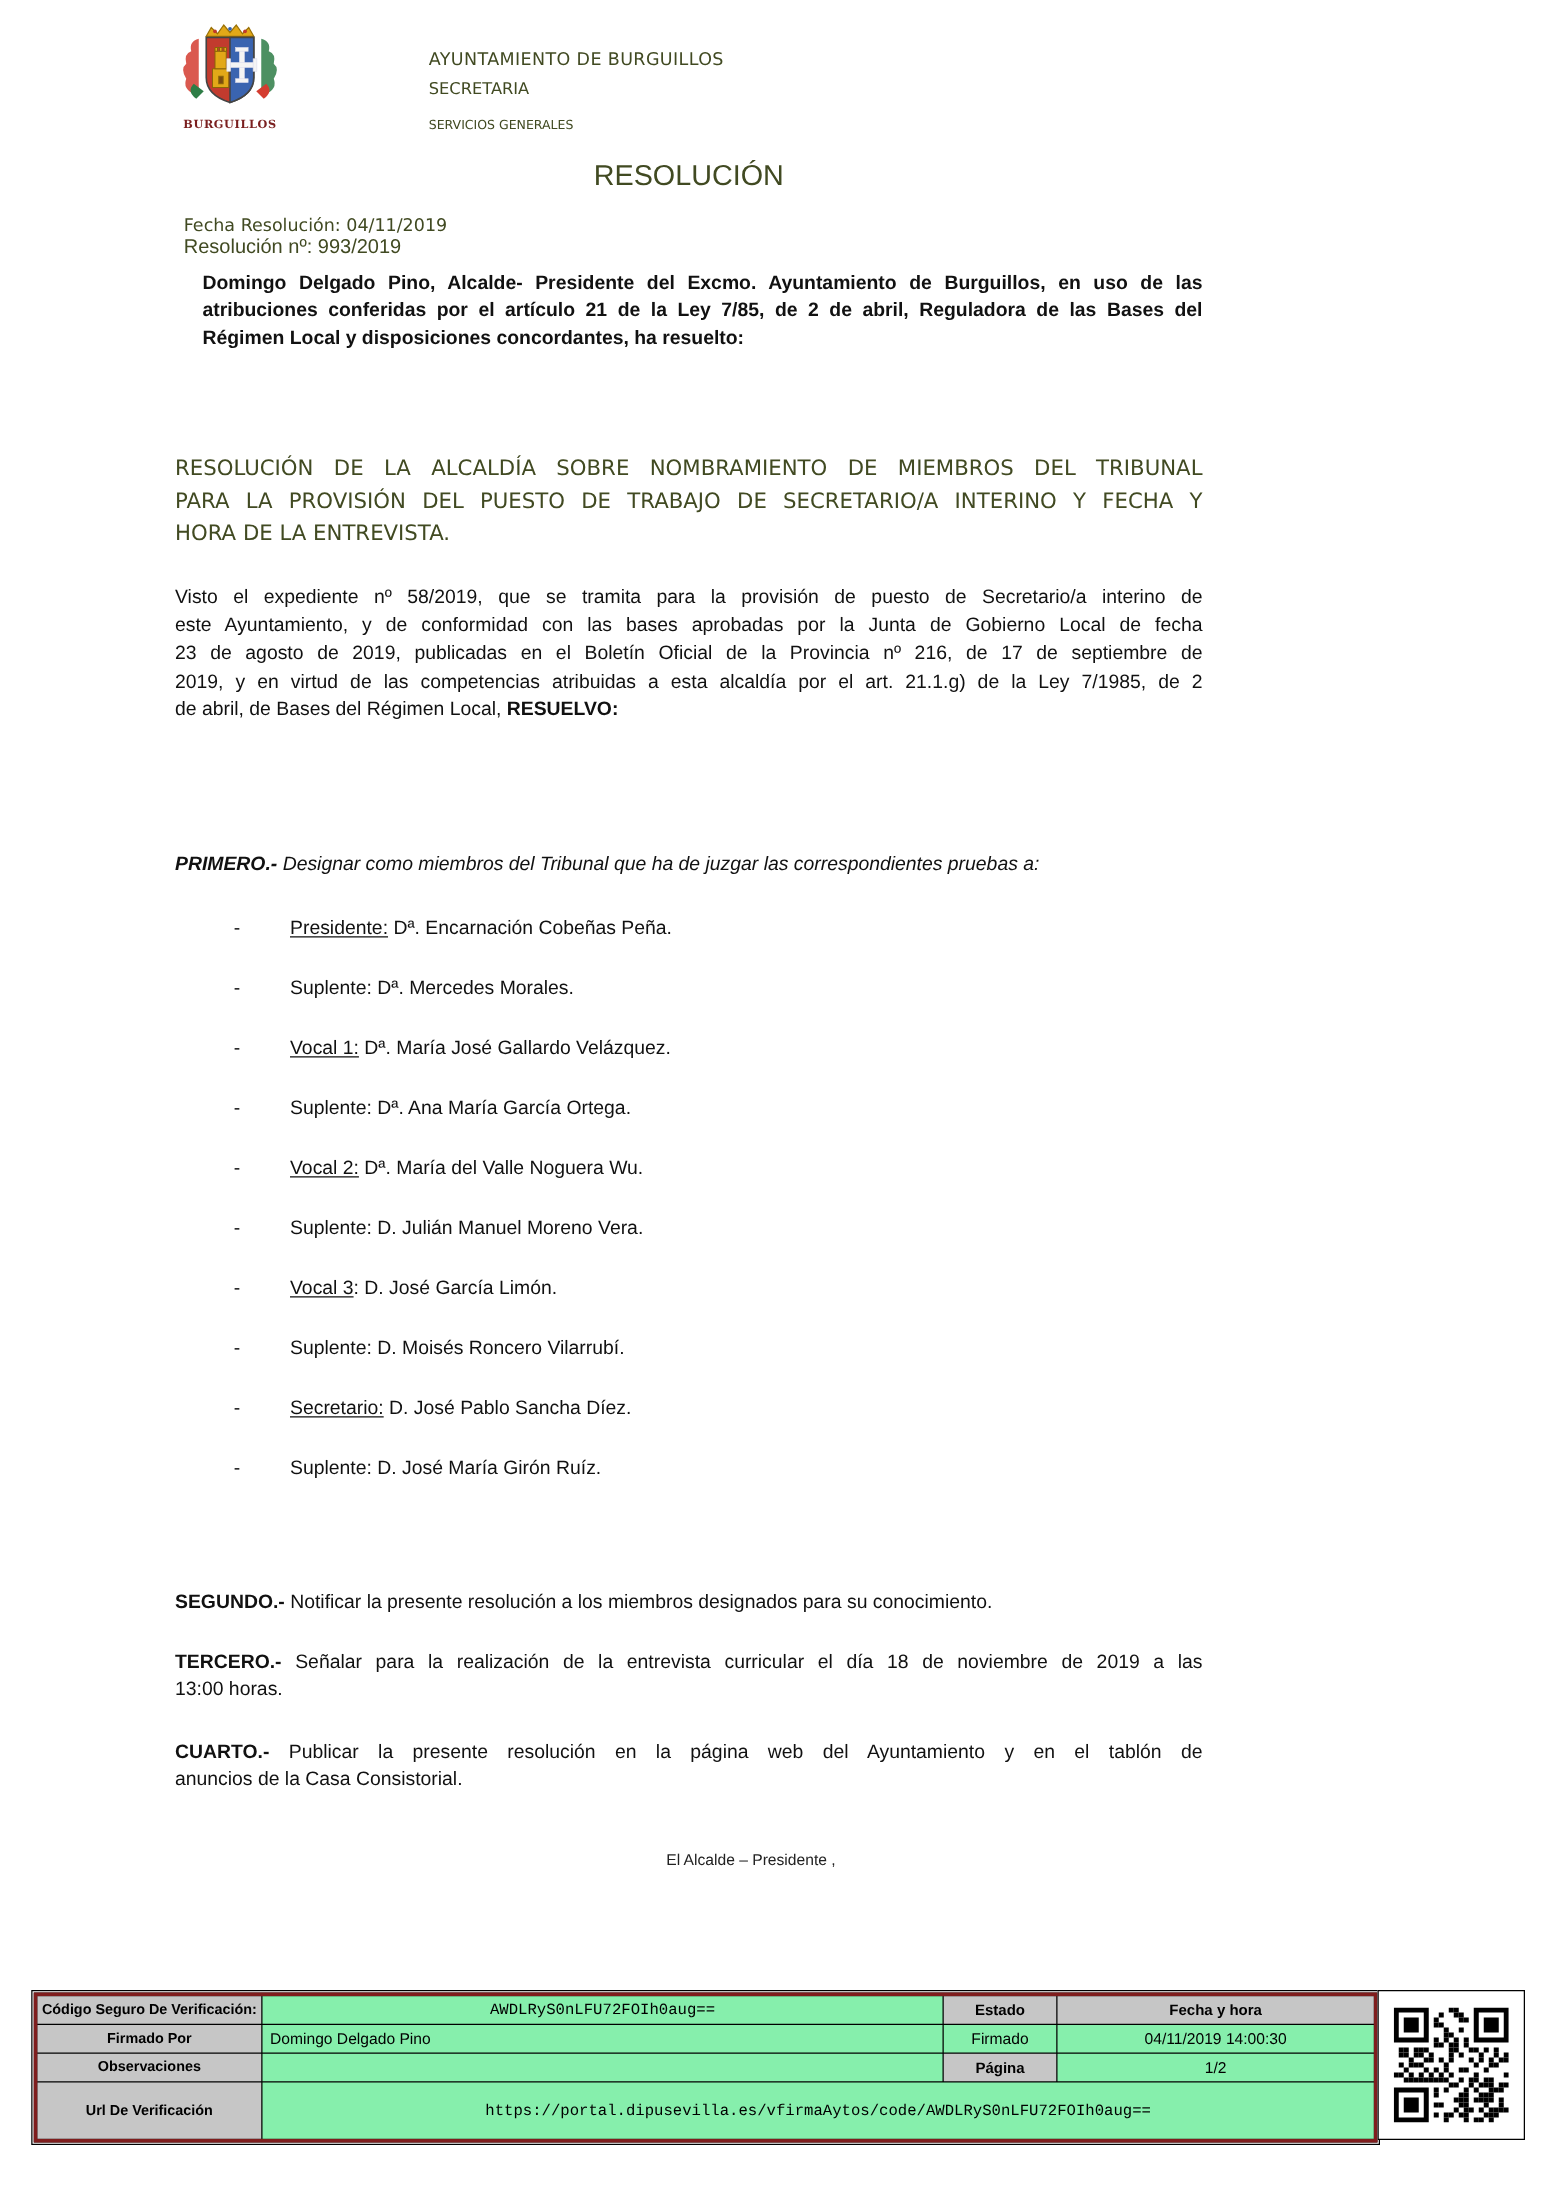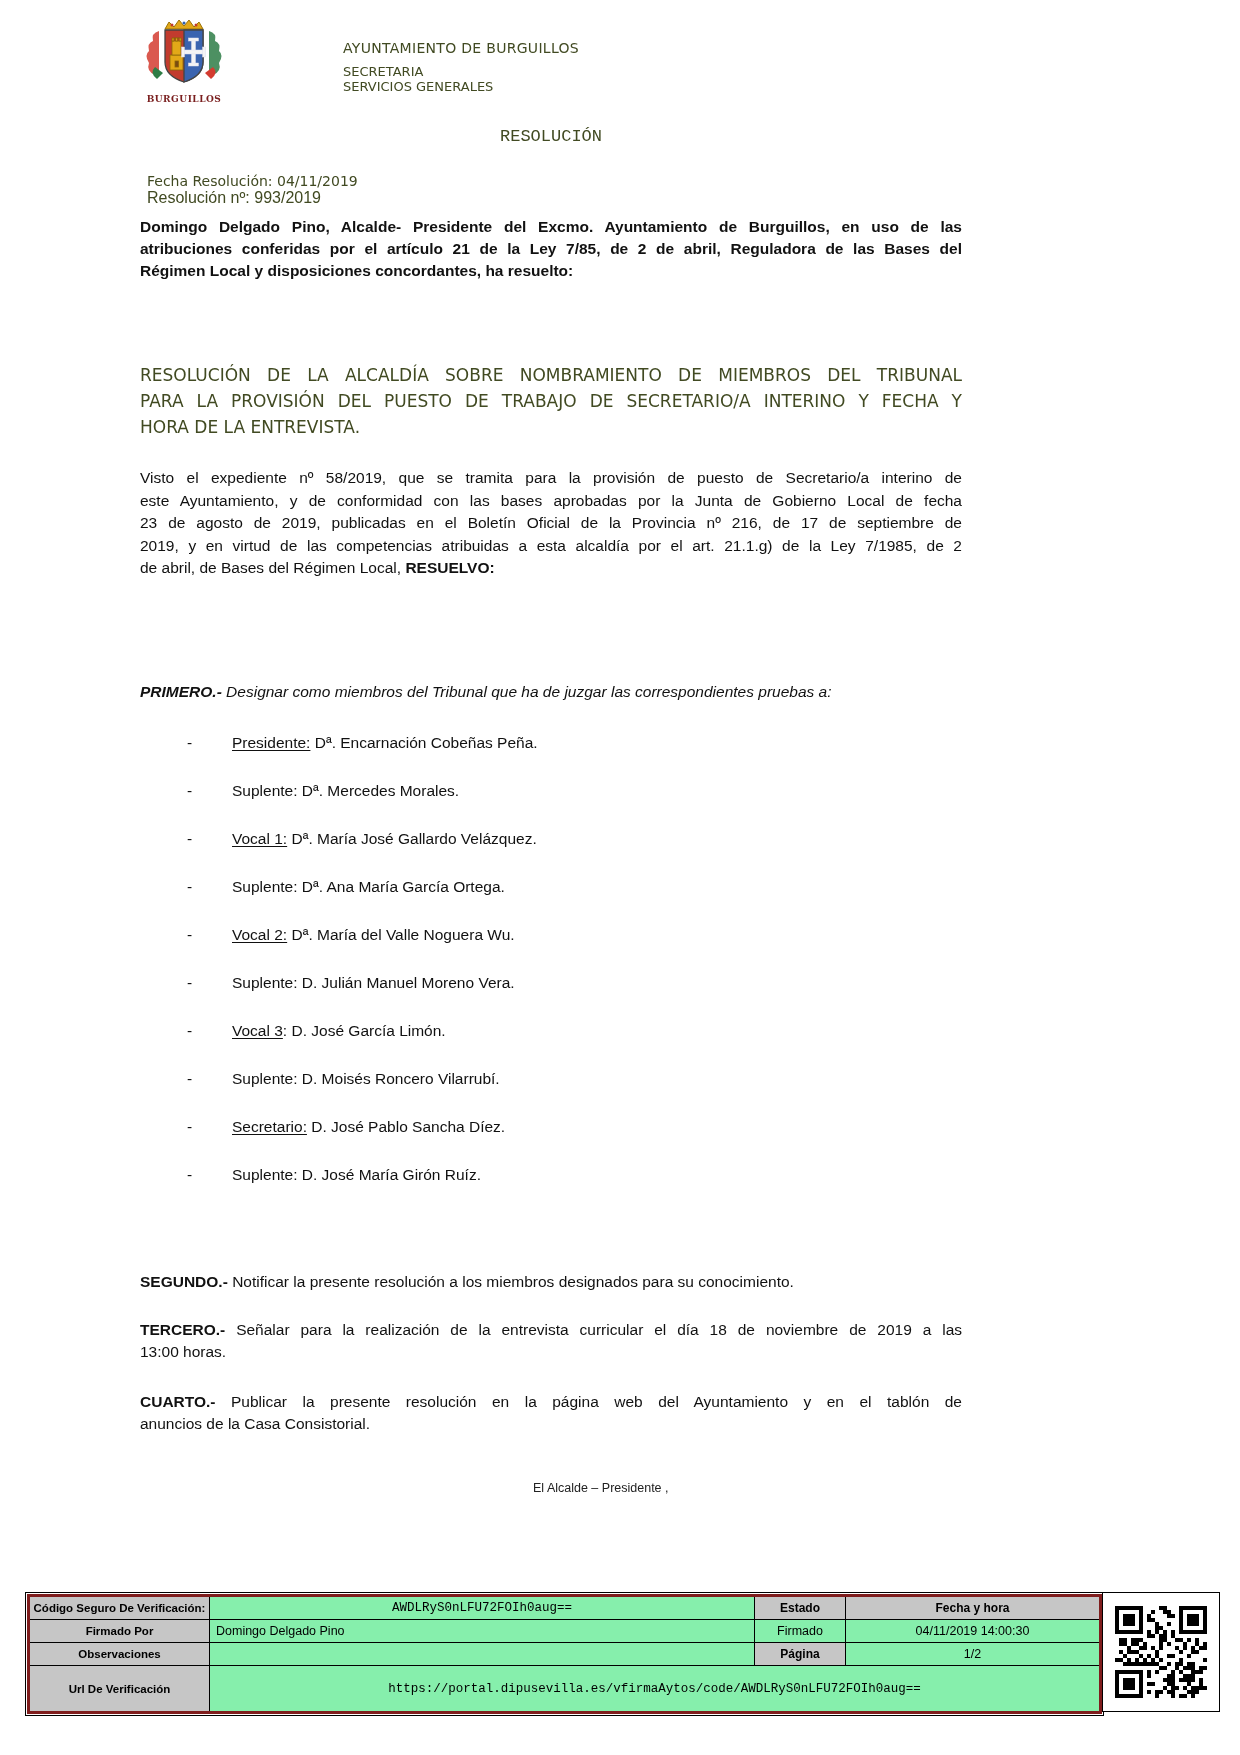--- a/index.html
+++ b/index.html
@@ -6,33 +6,33 @@
   .page{position:relative;width:1240px;height:1755px;background:#fff;overflow:hidden;
         font-family:"Liberation Sans",sans-serif;color:#111;}
   
   .logo{position:absolute;left:138px;top:17px;width:92px;text-align:center;}
   .logo-caption{font-family:"DejaVu Serif",serif;font-size:9px;font-weight:bold;
                 color:#7a1f1f;letter-spacing:.5px;margin-top:1px;}
   .org{position:absolute;left:343px;top:40px;color:var(--olive);
        font-family:"DejaVu Sans",sans-serif;}
   .org-name{font-size:14px;letter-spacing:.3px;}
   .org-dept{font-size:13px;margin-top:8px;}
-  .org-serv{font-size:13px;margin-top:0;}
+  .org-serv{font-size:10px;margin-top:16px;}
   
   .doc-title{position:absolute;left:140px;top:127px;width:822px;text-align:center;
-             font-family:Liberation Mono, monospace;font-size:17px;color:var(--olive);}
+             font-family:Liberation Sans, sans-serif;font-size:23px;color:var(--olive);}
   .res-no{position:absolute;left:147px;top:150px;font-family:Liberation Sans, sans-serif;
           font-size:16px;color:var(--olive);margin-top:39px;}
   .res-date{position:absolute;left:147px;top:173px;font-family:"DejaVu Sans",sans-serif;
           font-size:14px;color:var(--olive);}
   
   .content{position:absolute;left:140px;top:216px;width:822px;font-size:15.5px;line-height:22.5px;}
   .line{text-align:left;}
   .stretch{text-align:justify;text-align-last:justify;}
-  .intro{font-weight:bold;line-height:22px;}
+  .intro{font-weight:bold;line-height:22px;margin-left:22px;}
   .subject{margin-top:80px;color:var(--olive);font-family:"DejaVu Sans",sans-serif;
            font-size:17px;line-height:26px;}
   .visto{margin-top:27px;}
   .para-label{font-weight:bold;}
   .primero{margin-top:101px;white-space:nowrap;font-style:italic;}
   .members{margin-top:29px;}
   .member{display:flex;line-height:22px;margin-bottom:26px;padding-left:47px;white-space:pre;}
   .dash{flex:0 0 45px;}
   .ul{text-decoration:underline;text-underline-offset:2px;}
   .segundo{margin-top:85px;white-space:nowrap;}

